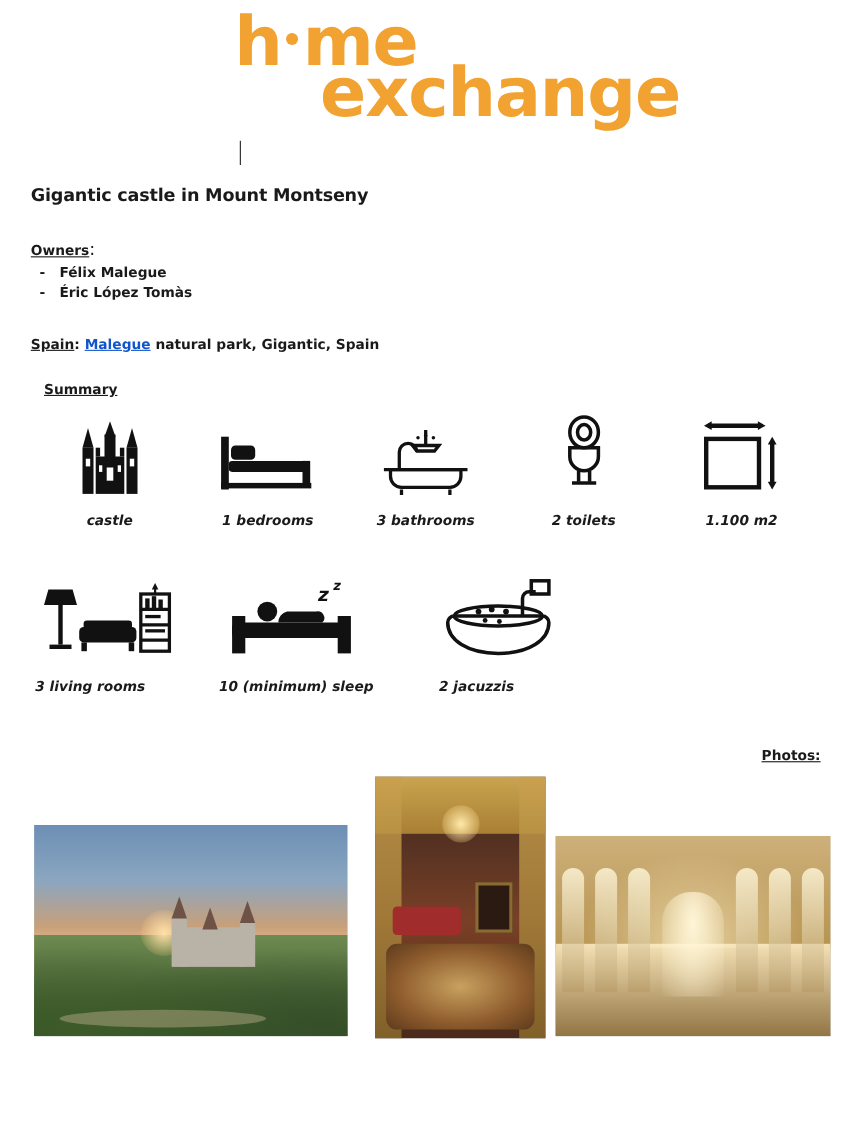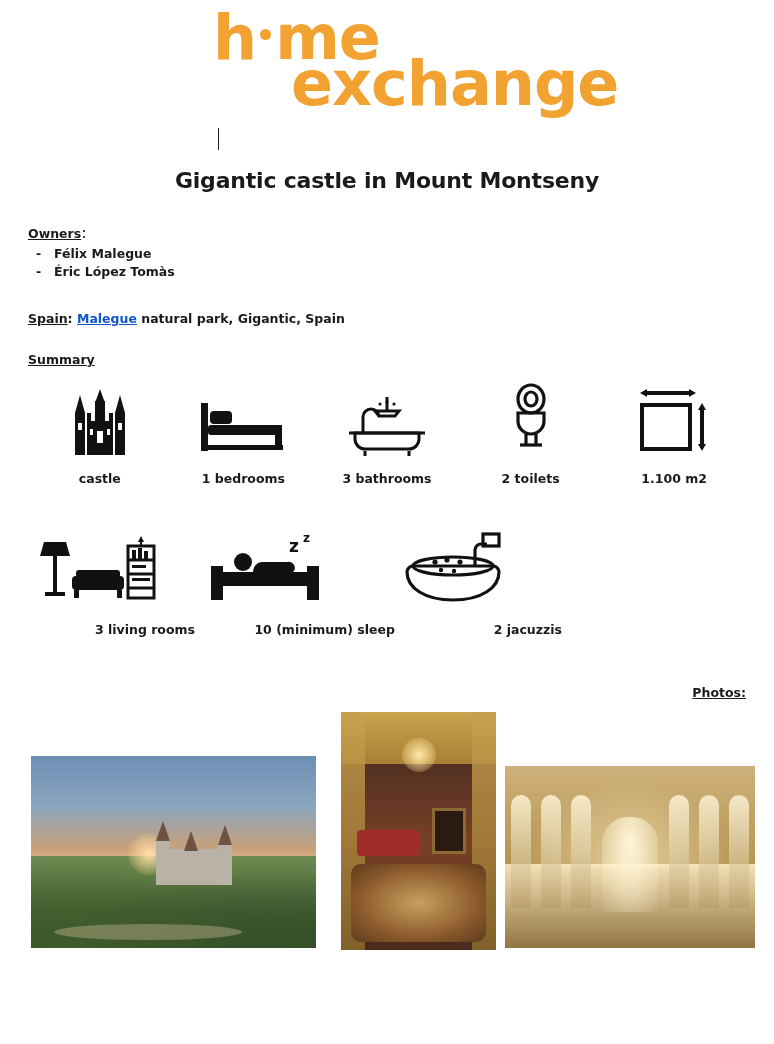--- a/index.html
+++ b/index.html
@@ -61,34 +61,34 @@
     position: absolute;
     left: 190px;
     top: 128px;
     width: 1px;
     height: 22px;
     background: #222;
   }
 
   
   h1.title {
-    font-size: 22px;
+    font-size: 16px;
     font-weight: bold;
     margin: 8px 0 0 0;
     letter-spacing: -0.2px;
-    text-align: center;
   }
   .label-u {
     font-size: 12.5px;
     font-weight: bold;
     text-decoration: underline;
   }
   .sec {
     margin-top: 28px;
     font-size: 12.5px;
+    margin-left: 12px;
   }
   .owners-block { margin-top: 30px; }
   ul.owners {
     list-style: none;
     margin: 4px 0 0 0;
     padding: 0 0 0 26px;
     font-size: 12.5px;
     font-weight: bold;
   }
   ul.owners li {
@@ -114,36 +114,37 @@
 
   
   .icon-row {
     display: flex;
     align-items: flex-end;
     margin-top: 14px;
   }
   .icon-cell {
     width: 167px;
     text-align: left;
+    font-style: italic;
   }
   .icon-art {
     height: 78px;
     display: flex;
     align-items: flex-end;
     justify-content: center;
     padding-left: 0;
   }
   .icon-cap {
     font-size: 12.5px;
     font-weight: bold;
     text-align: center;
     margin-top: 12px;
   }
   .icon-row.row2 .icon-cell { width: 167px; }
-  .icon-row.row2 .icon-cap { text-align: right; padding-left: 4px; }
+  .icon-row.row2 .icon-cap { text-align: left; padding-left: 4px; }
   .icon-row.row2 .icon-art { justify-content: flex-start; padding-left: 8px; }
 
   
   .photos-head { margin-top: 48px; text-align: right; }
   .photos {
     position: relative;
     margin-top: 12px;
     height: 260px;
   }
   .photo {

